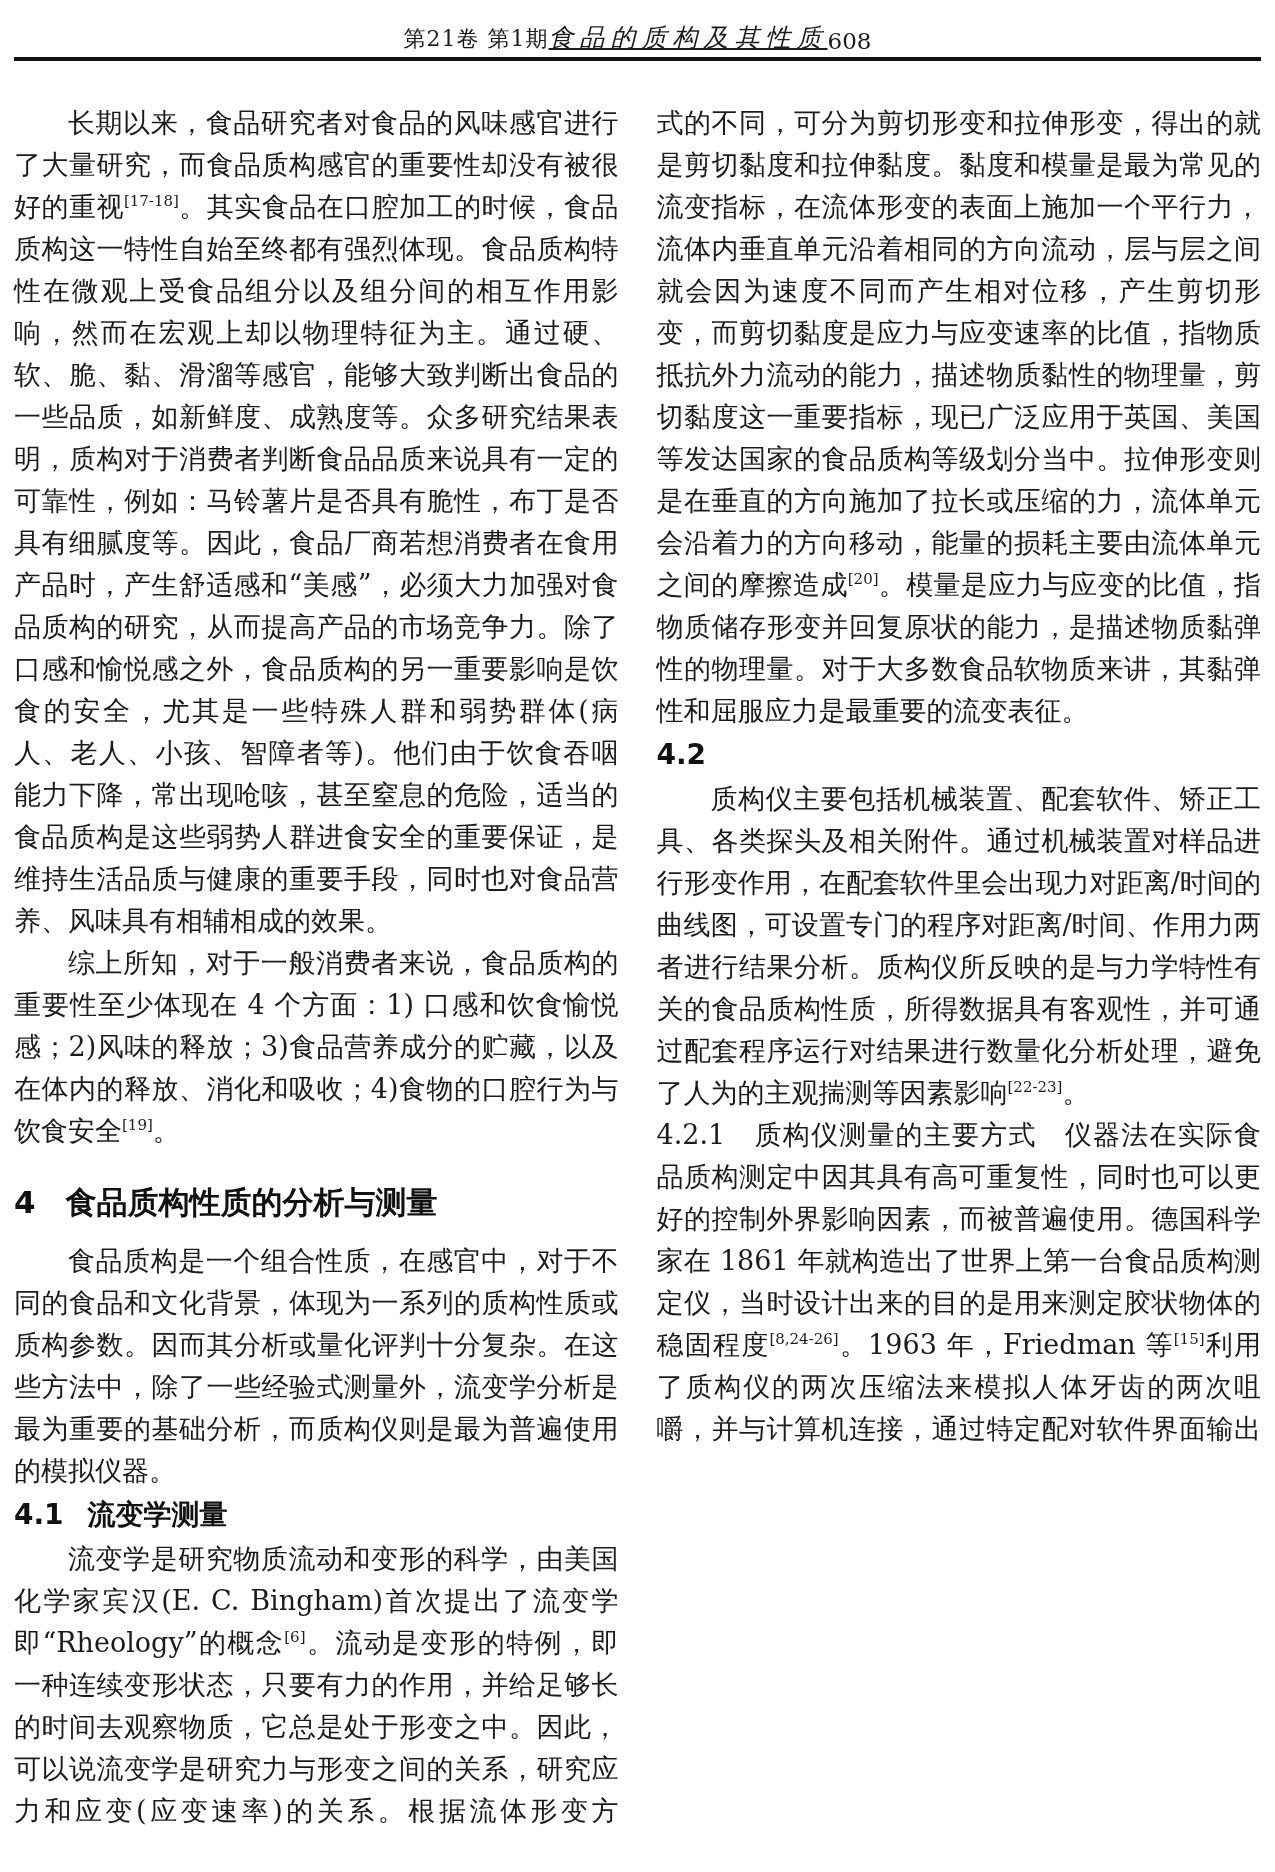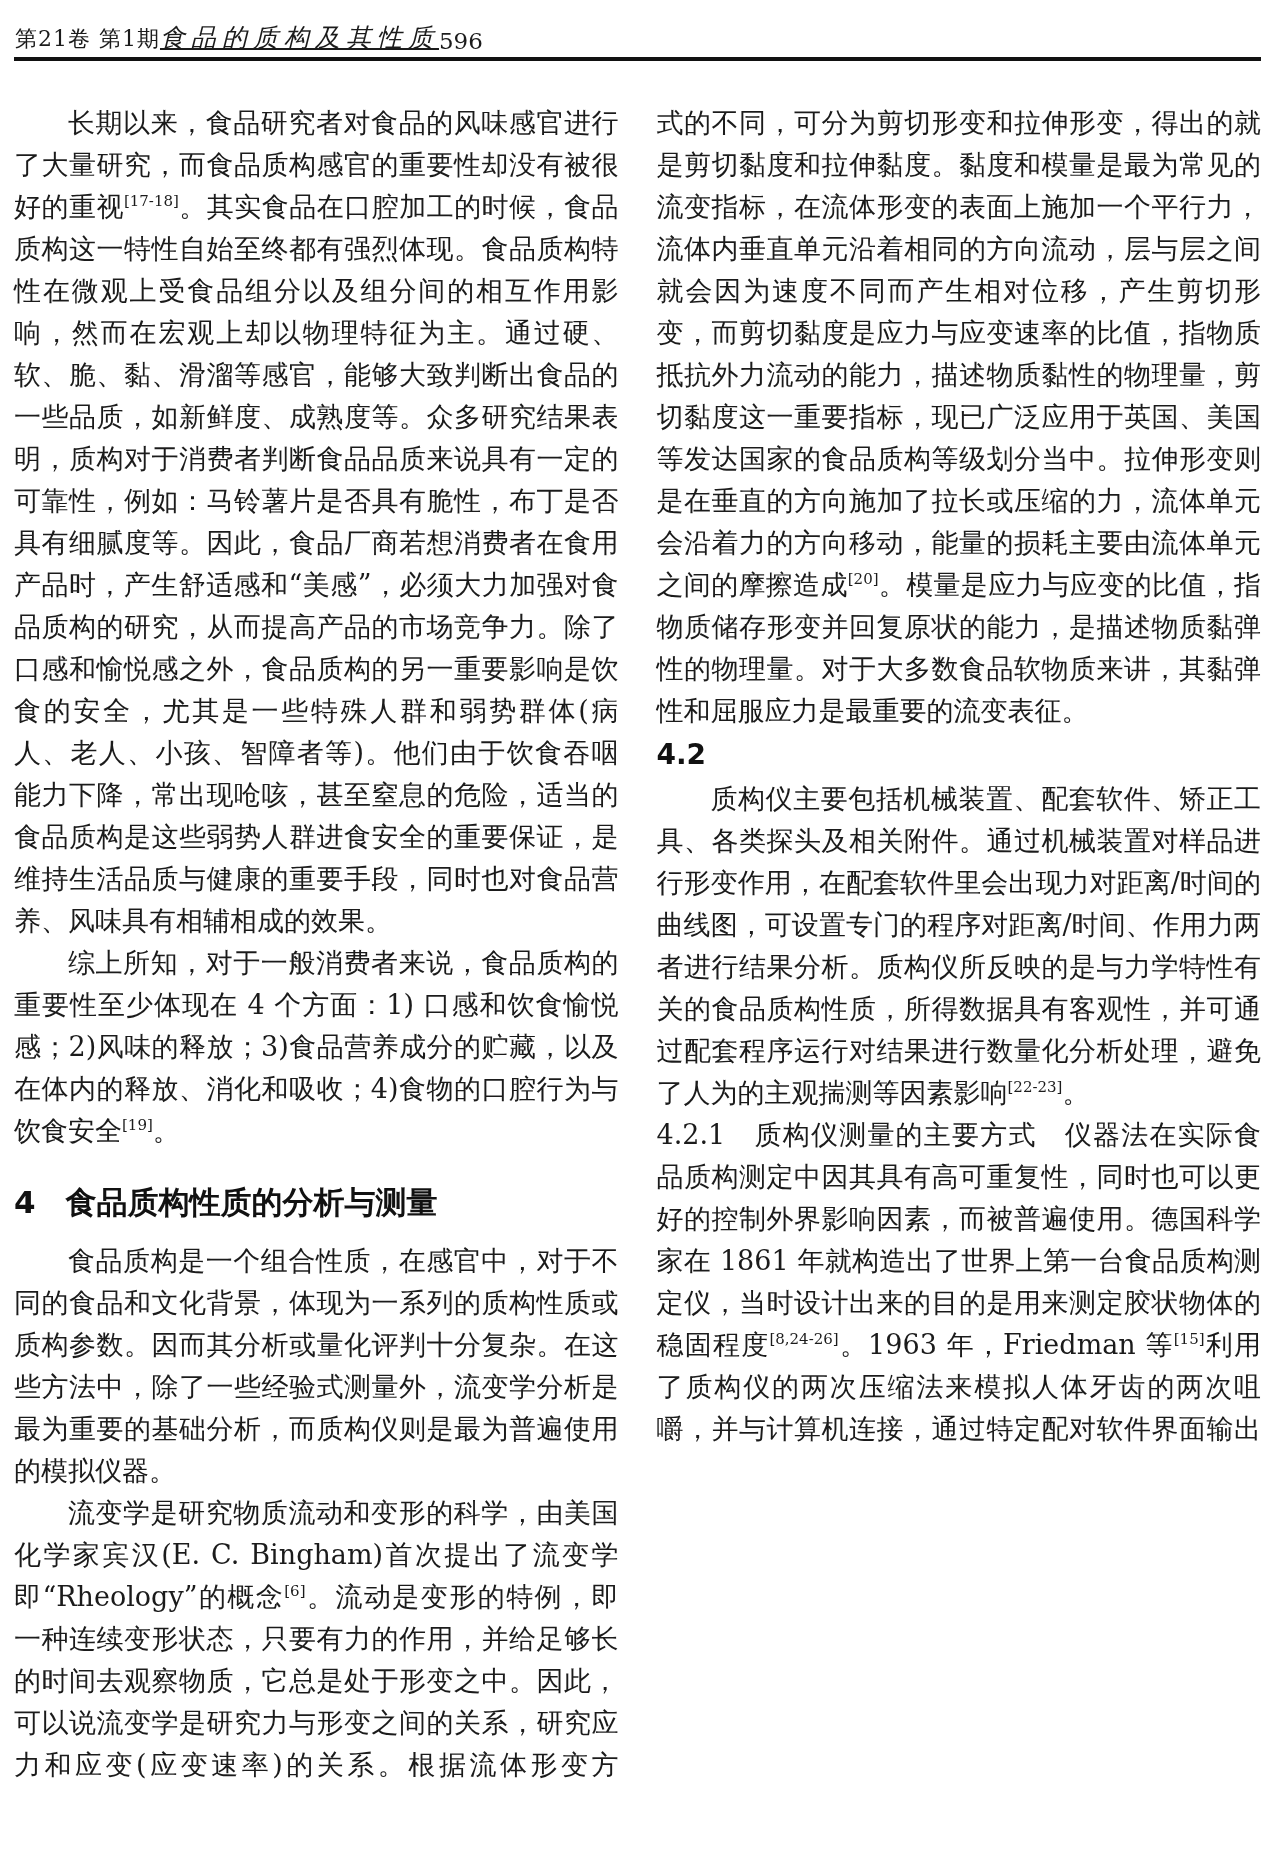--- a/index.html
+++ b/index.html
@@ -7,21 +7,21 @@
     position:relative;
     width:1275px;height:1872px;
     margin:0 auto;
     background:#ffffff;
     color:#1b1b1b;
     font-family:"DejaVu Serif","Liberation Serif",serif;
     overflow:hidden;
   }
   .page-header{
     position:absolute;top:18px;left:15px;right:15px;height:36px;
-    display:flex;align-items:flex-end;justify-content:flex-start;
+    display:flex;align-items:flex-end;justify-content:center;
   }
   .volume{font-size:22px;letter-spacing:1px;}
   .running-title{
     font-size:25px;font-style:italic;letter-spacing:6px;
     font-family:"DejaVu Serif","Liberation Serif",serif;
     text-decoration:underline;
   }
   .pagenum{font-size:23px;}
   .header-rule{
     position:absolute;top:57px;left:14px;right:14px;height:4px;
@@ -53,32 +53,36 @@
   .heading.level2{font-size:28px;line-height:42px;margin:2px 0 2px 0;}
   .heading.level2 .hnum{margin-right:24px;}
 </style>
 </head>
 <body>
 
 <div class="page">
   <div class="page-header">
     <span class="volume">第21卷 第1期</span>
     <span class="running-title">食品的质构及其性质</span>
-    <span class="pagenum">596</span>
+    <span class="pagenum">608</span>
   </div>
   <div class="header-rule"></div>
   <div class="columns">
     <section class="col" id="col-left">
         <p class="para indent"><span>长期以来，食品研究者对食品的风味感官进行了大量研究，而食品质构感官的重要性却没有被很好的重视</span><sup>[17-18]</sup><span>。其实食品在口腔加工的时候，食品质构这一特性自始至终都有强烈体现。食品质构特性在微观上受食品组分以及组分间的相互作用影响，然而在宏观上却以物理特征为主。通过硬、软、脆、黏、滑溜等感官，能够大致判断出食品的一些品质，如新鲜度、成熟度等。众多研究结果表明，质构对于消费者判断食品品质来说具有一定的可靠性，例如：马铃薯片是否具有脆性，布丁是否具有细腻度等。因此，食品厂商若想消费者在食用产品时，产生舒适感和“美感”，必须大力加强对食品质构的研究，从而提高产品的市场竞争力。除了口感和愉悦感之外，食品质构的另一重要影响是饮食的安全，尤其是一些特殊人群和弱势群体(病人、老人、小孩、智障者等)。他们由于饮食吞咽能力下降，常出现呛咳，甚至窒息的危险，适当的食品质构是这些弱势人群进食安全的重要保证，是维持生活品质与健康的重要手段，同时也对食品营养、风味具有相辅相成的效果。</span></p>
         <p class="para indent"><span>综上所知，对于一般消费者来说，食品质构的重要性至少体现在 4 个方面：1) 口感和饮食愉悦感；2)风味的释放；3)食品营养成分的贮藏，以及在体内的释放、消化和吸收；4)食物的口腔行为与饮食安全</span><sup>[19]</sup><span>。</span></p>
         <div class="heading level1">
           <span class="hnum">4</span>
           <span>食品质构性质的分析与测量</span>
         </div>
         <p class="para indent"><span>食品质构是一个组合性质，在感官中，对于不同的食品和文化背景，体现为一系列的质构性质或质构参数。因而其分析或量化评判十分复杂。在这些方法中，除了一些经验式测量外，流变学分析是最为重要的基础分析，而质构仪则是最为普遍使用的模拟仪器。</span></p>
+        <div class="heading level2">
+          <span class="hnum">4.1</span>
+          <span>流变学测量</span>
+        </div>
         <p class="para indent cont-next"><span>流变学是研究物质流动和变形的科学，由美国化学家宾汉(E. C. Bingham)首次提出了流变学即“Rheology”的概念</span><sup>[6]</sup><span>。流动是变形的特例，即一种连续变形状态，只要有力的作用，并给足够长的时间去观察物质，它总是处于形变之中。因此，可以说流变学是研究力与形变之间的关系，研究应力和应变(应变速率)的关系。根据流体形变方</span></p>
       </section>
     <section class="col" id="col-right">
         <p class="para"><span>式的不同，可分为剪切形变和拉伸形变，得出的就是剪切黏度和拉伸黏度。黏度和模量是最为常见的流变指标，在流体形变的表面上施加一个平行力，流体内垂直单元沿着相同的方向流动，层与层之间就会因为速度不同而产生相对位移，产生剪切形变，而剪切黏度是应力与应变速率的比值，指物质抵抗外力流动的能力，描述物质黏性的物理量，剪切黏度这一重要指标，现已广泛应用于英国、美国等发达国家的食品质构等级划分当中。拉伸形变则是在垂直的方向施加了拉长或压缩的力，流体单元会沿着力的方向移动，能量的损耗主要由流体单元之间的摩擦造成</span><sup>[20]</sup><span>。模量是应力与应变的比值，指物质储存形变并回复原状的能力，是描述物质黏弹性的物理量。对于大多数食品软物质来讲，其黏弹性和屈服应力是最重要的流变表征。</span></p>
         <div class="heading level2">
           <span class="hnum">4.2</span>
         </div>
         <p class="para indent"><span>质构仪主要包括机械装置、配套软件、矫正工具、各类探头及相关附件。通过机械装置对样品进行形变作用，在配套软件里会出现力对距离/时间的曲线图，可设置专门的程序对距离/时间、作用力两者进行结果分析。质构仪所反映的是与力学特性有关的食品质构性质，所得数据具有客观性，并可通过配套程序运行对结果进行数量化分析处理，避免了人为的主观揣测等因素影响</span><sup>[22-23]</sup><span>。</span></p>
         <p class="para cont-next"><span>4.2.1　质构仪测量的主要方式　仪器法在实际食品质构测定中因其具有高可重复性，同时也可以更好的控制外界影响因素，而被普遍使用。德国科学家在 1861 年就构造出了世界上第一台食品质构测定仪，当时设计出来的目的是用来测定胶状物体的稳固程度</span><sup>[8,24-26]</sup><span>。1963 年，Friedman 等</span><sup>[15]</sup><span>利用了质构仪的两次压缩法来模拟人体牙齿的两次咀嚼，并与计算机连接，通过特定配对软件界面输出</span></p>
       </section>

